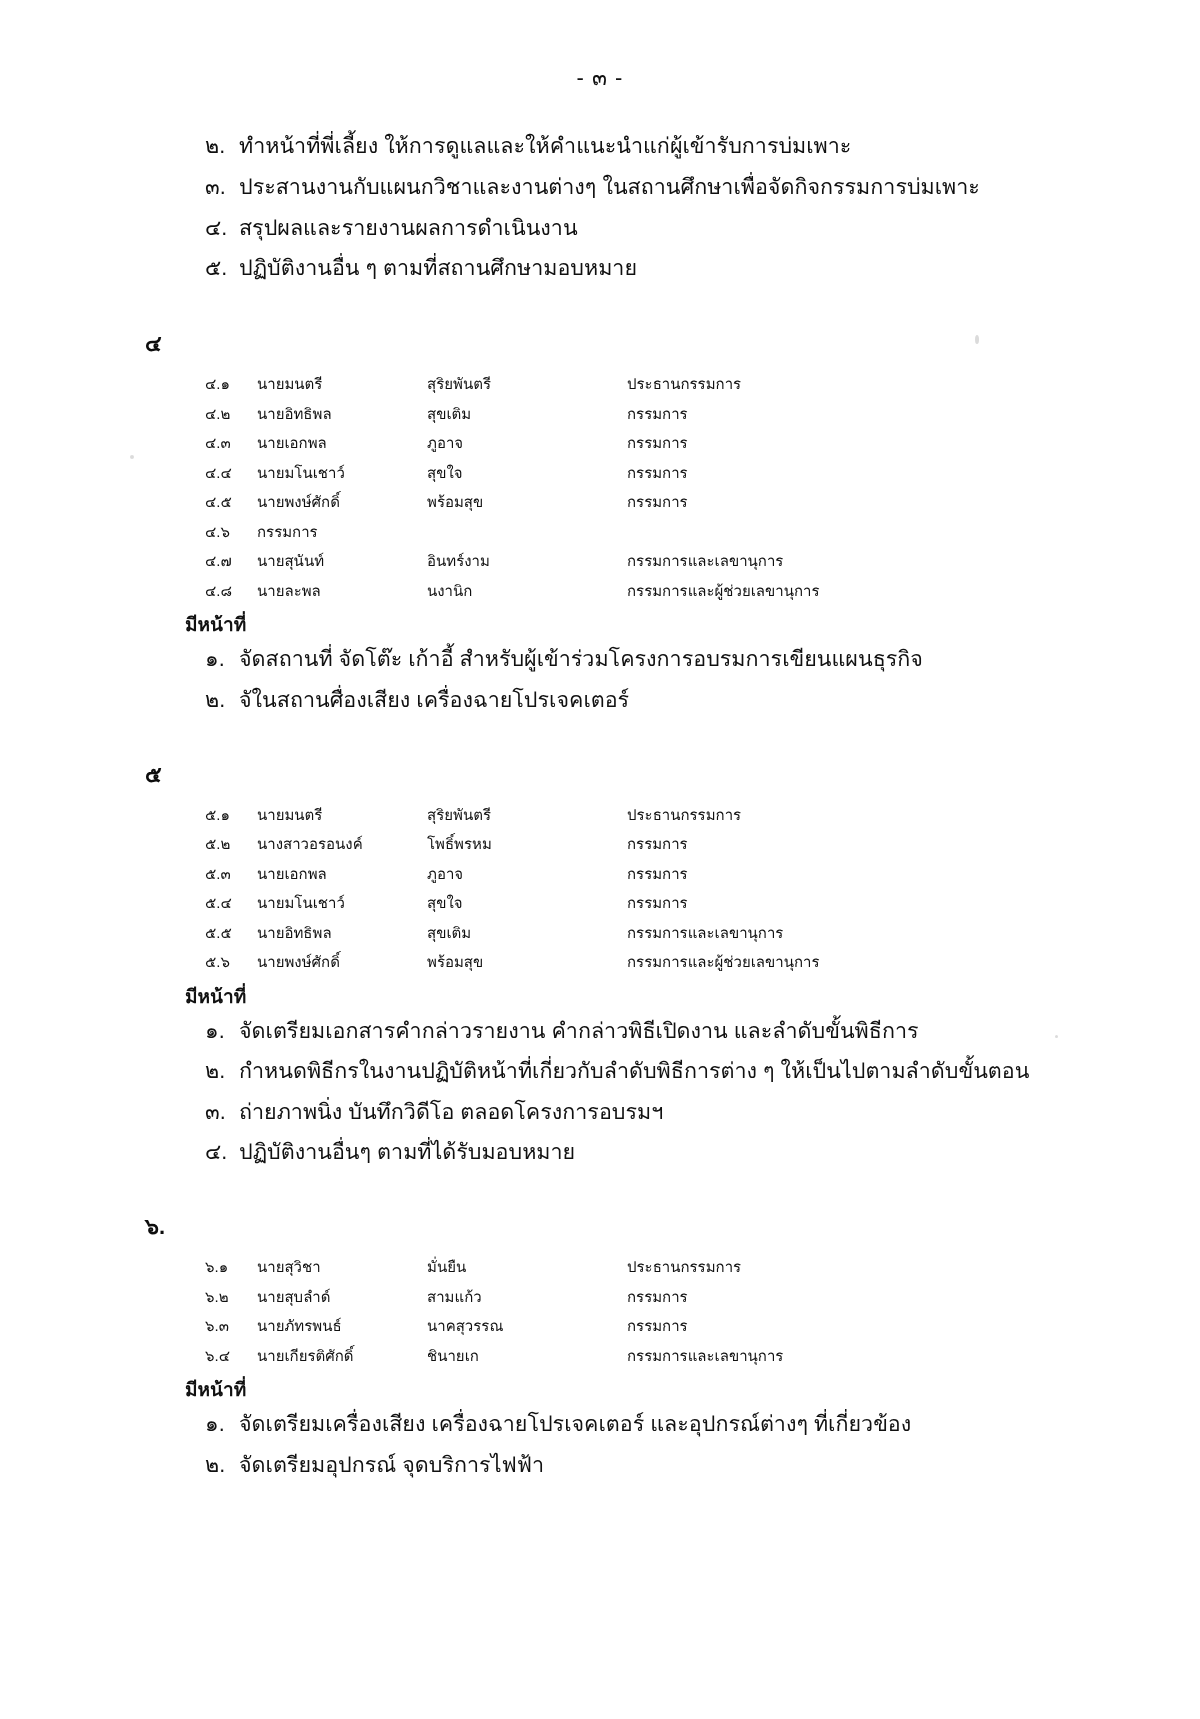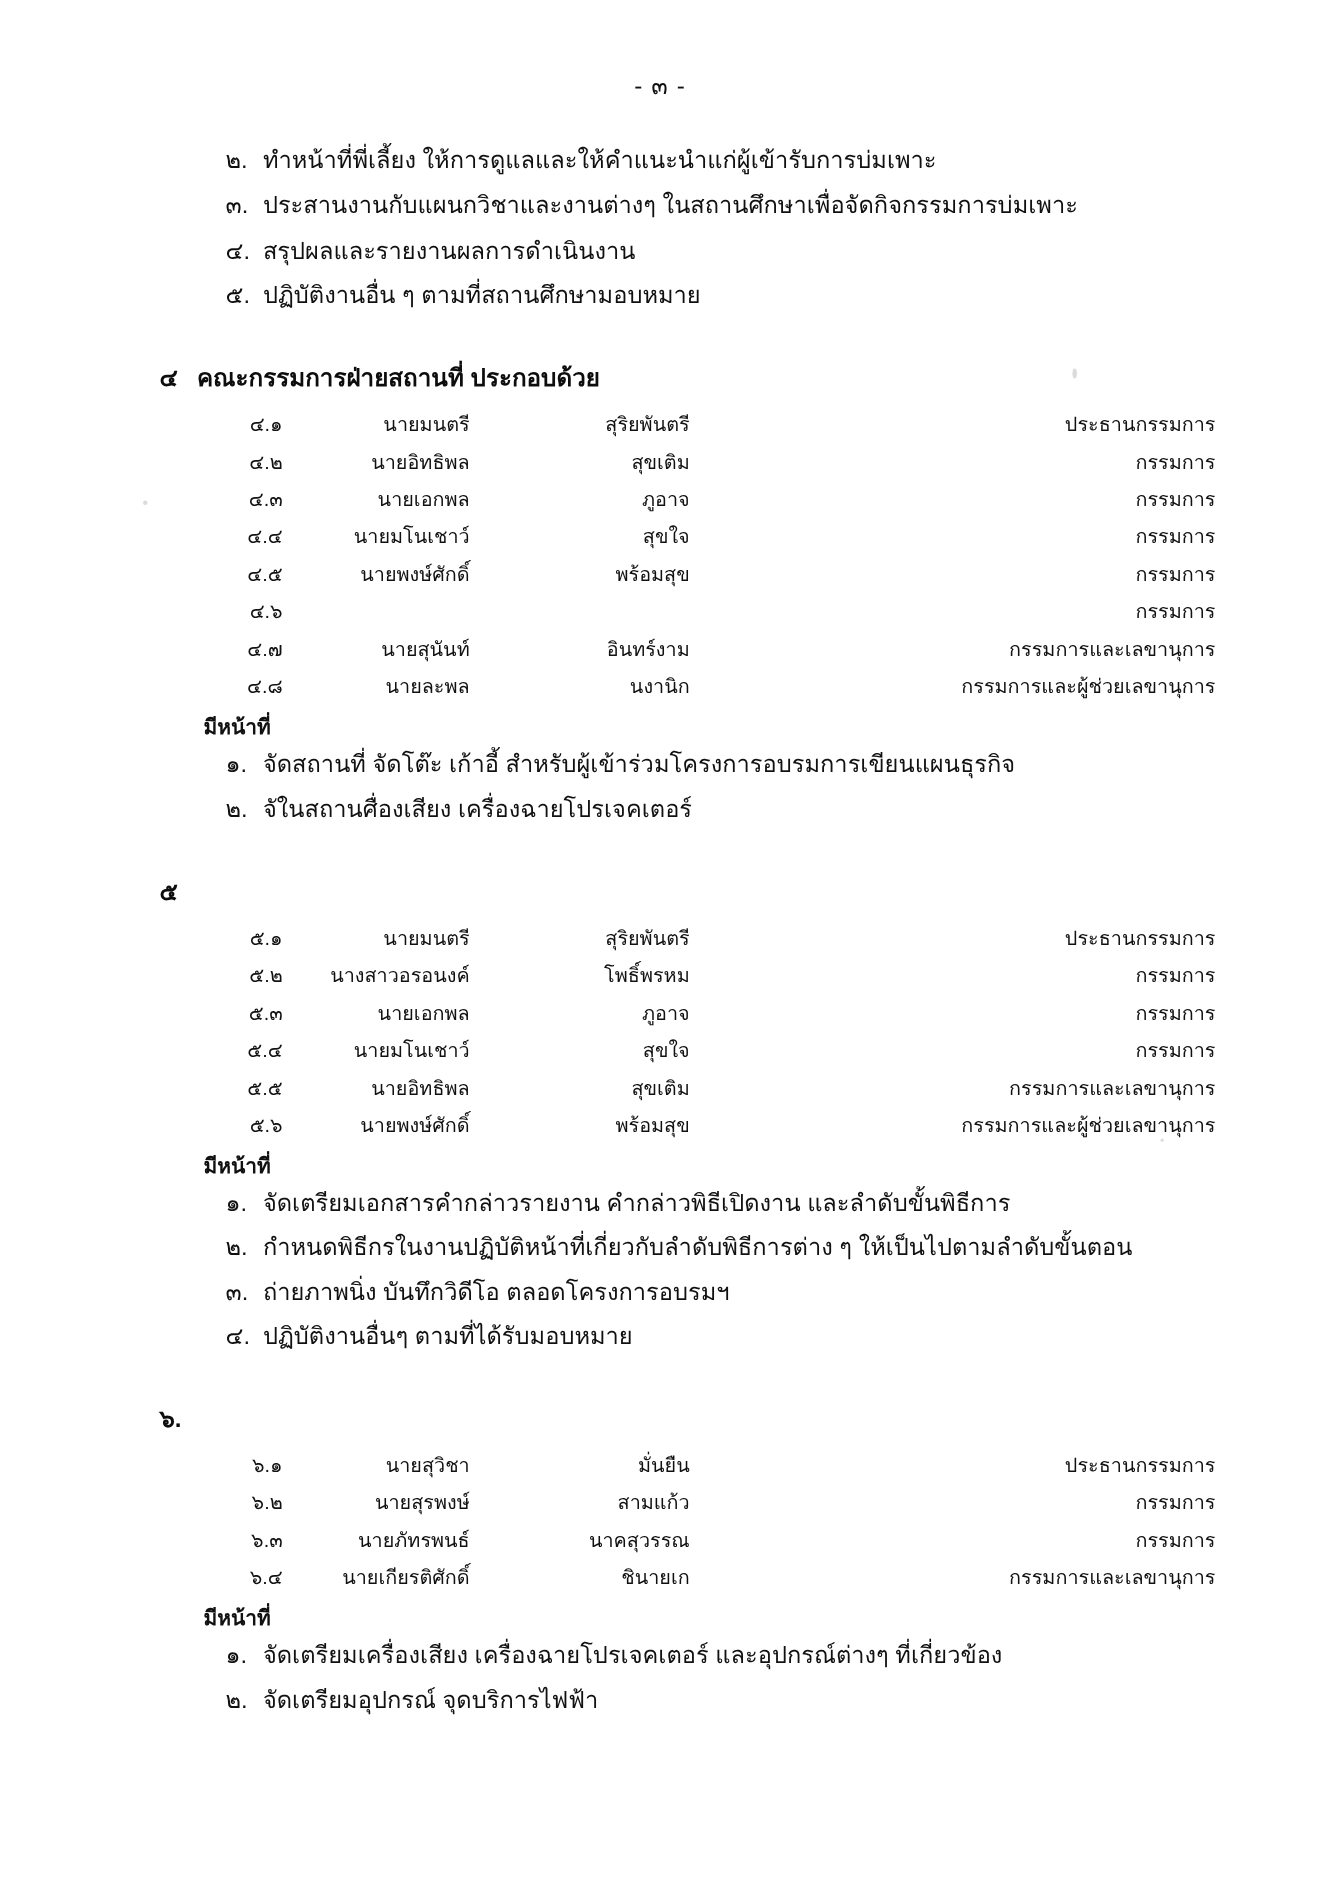--- a/index.html
+++ b/index.html
@@ -75,24 +75,23 @@
 
   
   .members {
     margin-left: 110px;
     margin-top: 4px;
   }
   .member-row {
     display: flex;
     align-items: baseline;
     margin-bottom: 7px;
-    font-size: 18px;
+    font-size: 15px;
     line-height: 1.5;
     white-space: nowrap;
-    text-align: right;
   }
   .m-index {
     width: 52px;
     flex: 0 0 52px;
   }
   .m-name {
     width: 170px;
     flex: 0 0 170px;
   }
   .m-surname {
@@ -164,21 +163,20 @@
     </div>
     <div class="row">
       <span class="txt num">๕.</span>
       <span class="txt body">ปฏิบัติงานอื่น ๆ ตามที่สถานศึกษามอบหมาย</span>
     </div>
   </div>
 
   <div class="section">
     <div class="section-head">
       <span class="snum">๔</span>
-      <span>คณะกรรมการฝ่ายสถานที่ ประกอบด้วย</span>
     </div>
     <div class="members">
       <div class="member-row">
         <span class="m-index">๔.๑</span>
         <span class="m-name">นายมนตรี</span>
         <span class="m-surname">สุริยพันตรี</span>
         <span class="m-role">ประธานกรรมการ</span>
       </div>
       <div class="member-row">
         <span class="m-index">๔.๒</span>
@@ -303,21 +301,21 @@
     </div>
     <div class="members">
       <div class="member-row">
         <span class="m-index">๖.๑</span>
         <span class="m-name">นายสุวิชา</span>
         <span class="m-surname">มั่นยืน</span>
         <span class="m-role">ประธานกรรมการ</span>
       </div>
       <div class="member-row">
         <span class="m-index">๖.๒</span>
-        <span class="m-name">นายสุรพงษ์</span>
+        <span class="m-name">นายสุบลำด์</span>
         <span class="m-surname">สามแก้ว</span>
         <span class="m-role">กรรมการ</span>
       </div>
       <div class="member-row">
         <span class="m-index">๖.๓</span>
         <span class="m-name">นายภัทรพนธ์</span>
         <span class="m-surname">นาคสุวรรณ</span>
         <span class="m-role">กรรมการ</span>
       </div>
       <div class="member-row">

